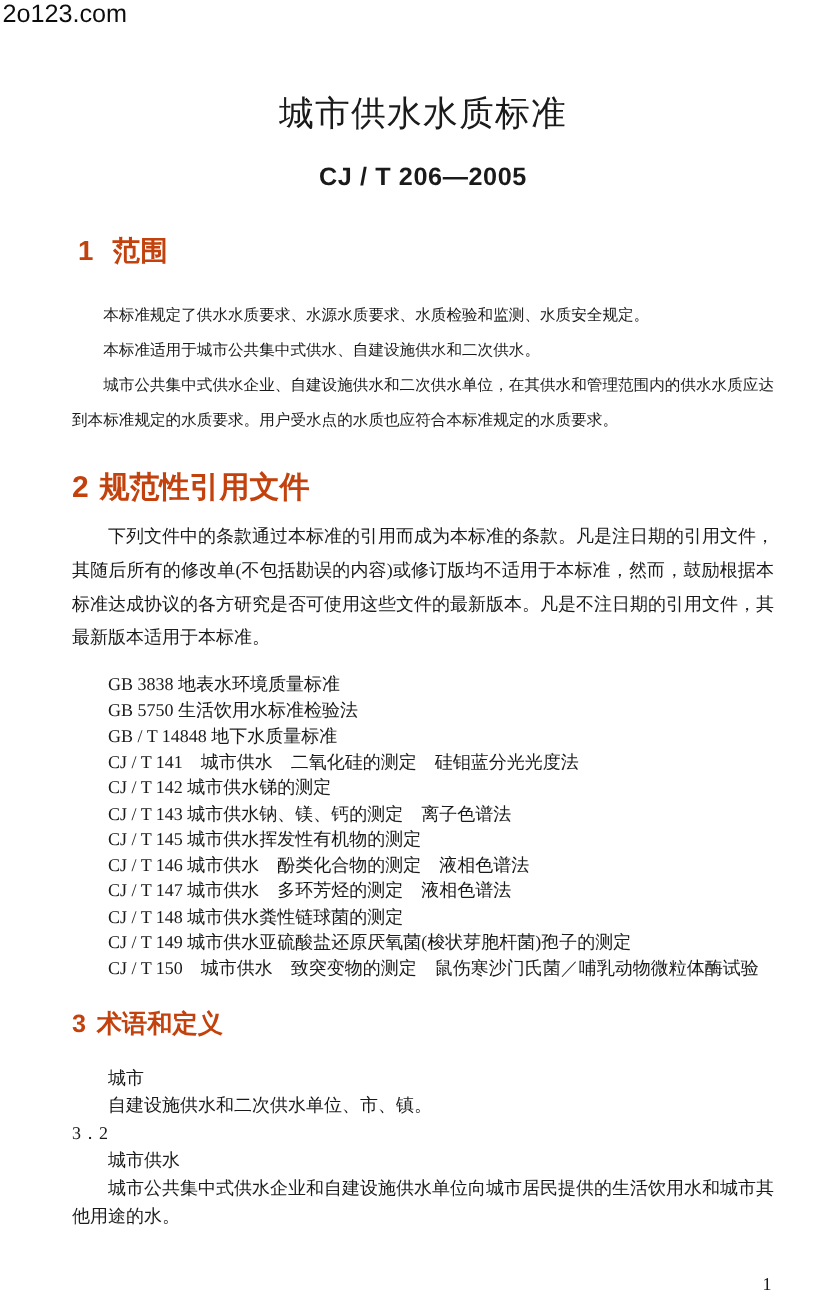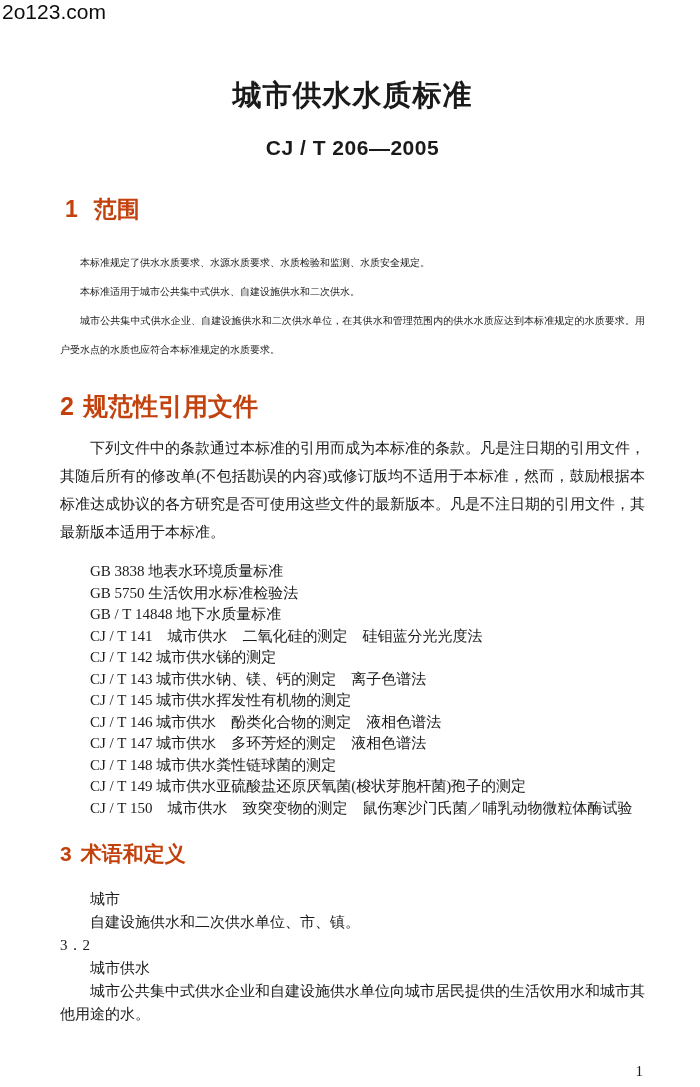--- a/index.html
+++ b/index.html
@@ -20,21 +20,21 @@
     top: 0px;
     left: 2px;
     font-family: "Liberation Sans", "DejaVu Sans", sans-serif;
     font-size: 21px;
     color: #0d0d0d;
   }
   .doc-title {
     margin: 78px 0 0 0;
     text-align: center;
     font-family: "Liberation Sans", "DejaVu Sans", sans-serif;
-    font-weight: bold;
+    font-weight: normal;
     font-size: 29px;
     line-height: 34px;
     letter-spacing: 1px;
   }
   .doc-code {
     margin-top: 24px;
     text-align: center;
     font-family: "Liberation Sans", "DejaVu Sans", sans-serif;
     font-weight: 600;
     font-size: 21px;
@@ -48,21 +48,21 @@
     color: #c2410c;
   }
   .sec1 { margin-top: 36px; font-size: 23px; line-height: 27px; padding-left: 5px; }
   .sec2 { margin-top: 30px; font-size: 25px; line-height: 25px; }
   .sec3 { margin-top: 22px; font-size: 21px; line-height: 25px; }
   .sec1 .sec-num { margin-right: 16px; }
   .sec2 .sec-num, .sec3 .sec-num { margin-right: 9px; }
   .p-block { margin-top: 25px; }
   .para {
     margin: 0;
-    font-size: 10px;
+    font-size: 13px;
     line-height: 29px;
     text-align: justify;
   }
   .ind { text-indent: 2em; }
   .intro {
     margin-top: 15px;
     font-size: 15px;
     line-height: 28px;
     text-align: justify;
     text-indent: 2em;

